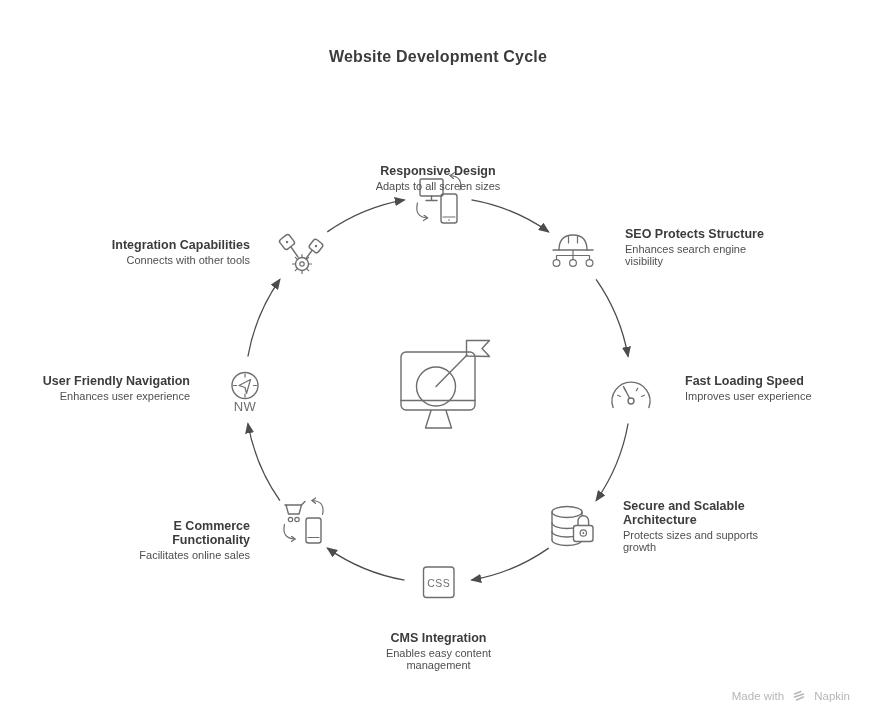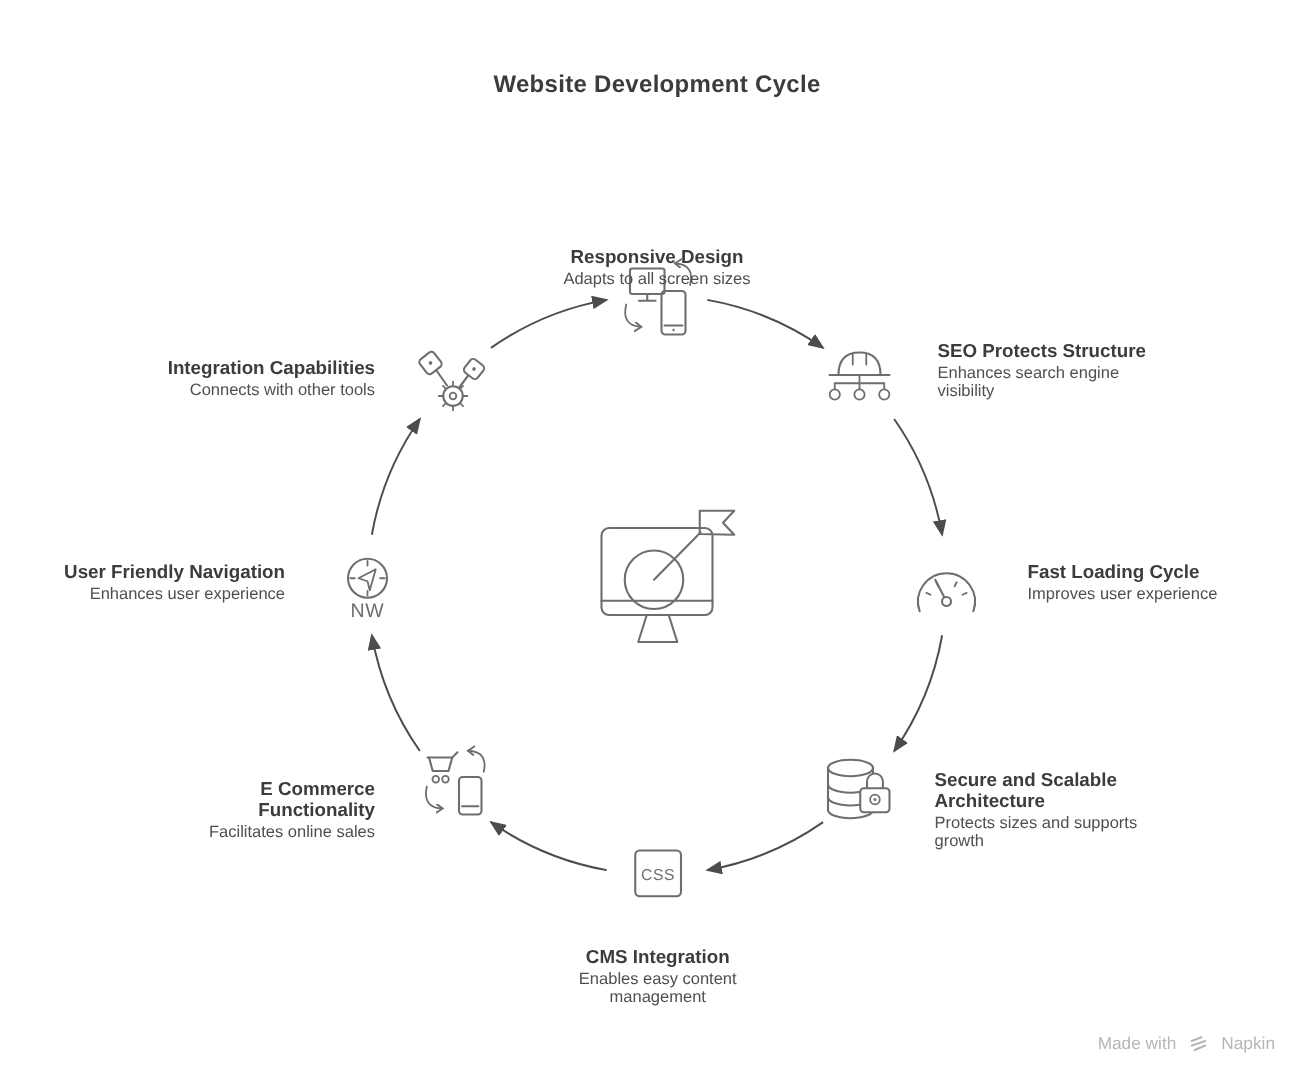--- a/index.html
+++ b/index.html
@@ -19,21 +19,21 @@
   .arc{stroke:var(--arc,#4c4c4c);fill:none;stroke-width:1.3;}
   .arrowfill{fill:var(--arc,#4c4c4c);}
   .svgtext{fill:var(--icon,#6e6e6e);font-family:"Liberation Sans",sans-serif;font-size:13px;letter-spacing:.5px;}
   .badge-text{fill:var(--icon,#6e6e6e);font-family:"Liberation Sans",sans-serif;font-size:10.5px;letter-spacing:.4px;}
   .node-label{position:absolute;}
   .node-title{font-size:12.5px;font-weight:bold;color:var(--title,#3c3c3c);line-height:1.12;}
   .node-desc{font-size:11px;color:var(--desc,#4f4f4f);line-height:1.12;margin-top:2px;}
   .lbl-responsive{left:338px;top:116px;width:200px;text-align:center;margin-top:48px;}
   .lbl-seo{left:625px;top:227px;width:140px;text-align:left;}
   .lbl-fast{left:685px;top:374px;width:145px;text-align:left;}
-  .lbl-secure{left:623px;top:513px;width:140px;text-align:left;}
+  .lbl-secure{left:623px;top:499px;width:140px;text-align:left;}
   .lbl-cms{left:357px;top:631px;width:163px;text-align:center;}
   .lbl-ecom{left:108px;top:519px;width:142px;text-align:right;}
   .lbl-nav{left:33px;top:374px;width:157px;text-align:right;}
   .lbl-integration{left:108px;top:238px;width:142px;text-align:right;}
   .watermark{
     position:absolute;right:26px;top:690px;display:flex;align-items:flex-start;gap:9px;
     font-size:11.5px;color:var(--watermark,#b6b6b6);
   }
   .napkin-glyph{stroke:var(--watermark,#b6b6b6);fill:none;stroke-width:1.4;stroke-linecap:round;}
 </style>
@@ -156,21 +156,21 @@
     <div class="node-title">Responsive Design</div>
     <div class="node-desc">Adapts to all screen sizes</div>
   </div>
 
   <div class="node-label lbl-seo">
     <div class="node-title">SEO Protects Structure</div>
     <div class="node-desc">Enhances search engine visibility</div>
   </div>
 
   <div class="node-label lbl-fast">
-    <div class="node-title">Fast Loading Cycle</div>
+    <div class="node-title">Fast Loading Speed</div>
     <div class="node-desc">Improves user experience</div>
   </div>
 
   <div class="node-label lbl-secure">
     <div class="node-title">Secure and Scalable Architecture</div>
     <div class="node-desc">Protects sizes and supports growth</div>
   </div>
 
   <div class="node-label lbl-cms">
     <div class="node-title">CMS Integration</div>

